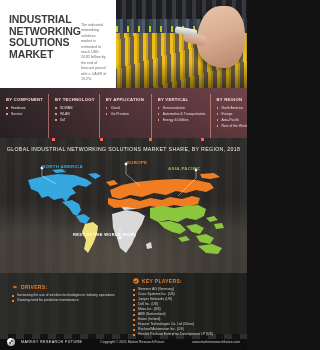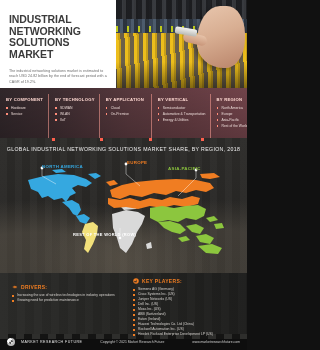--- a/index.html
+++ b/index.html
@@ -8,21 +8,21 @@
     width:247px; height:350px;
     font-family:"Liberation Sans", sans-serif;
     color:#fff; overflow:hidden; position:relative;
   }
   .page { width:247px; height:350px; position:relative; background:#1e1e1e; }
 
   
   .header { position:relative; height:88px; display:flex; background:#ffffff; }
   .header-left {
     width:116px; background:#ffffff; padding:14px 9px 6px 9px;
-    display:flex; flex-direction:column;
+    display:flex; flex-direction:row;
   }
   .title {
     font-size:10.5px; line-height:11.5px; font-weight:bold;
     color:#3b3b3b; letter-spacing:-0.1px;
   }
   .subtitle {
     margin-top:9px; font-size:3.6px; line-height:5.4px;
     color:#6a6a6a; letter-spacing:0.05px;
   }
   .header-img { flex:1; position:relative; overflow:hidden; background:#6b6257; }

